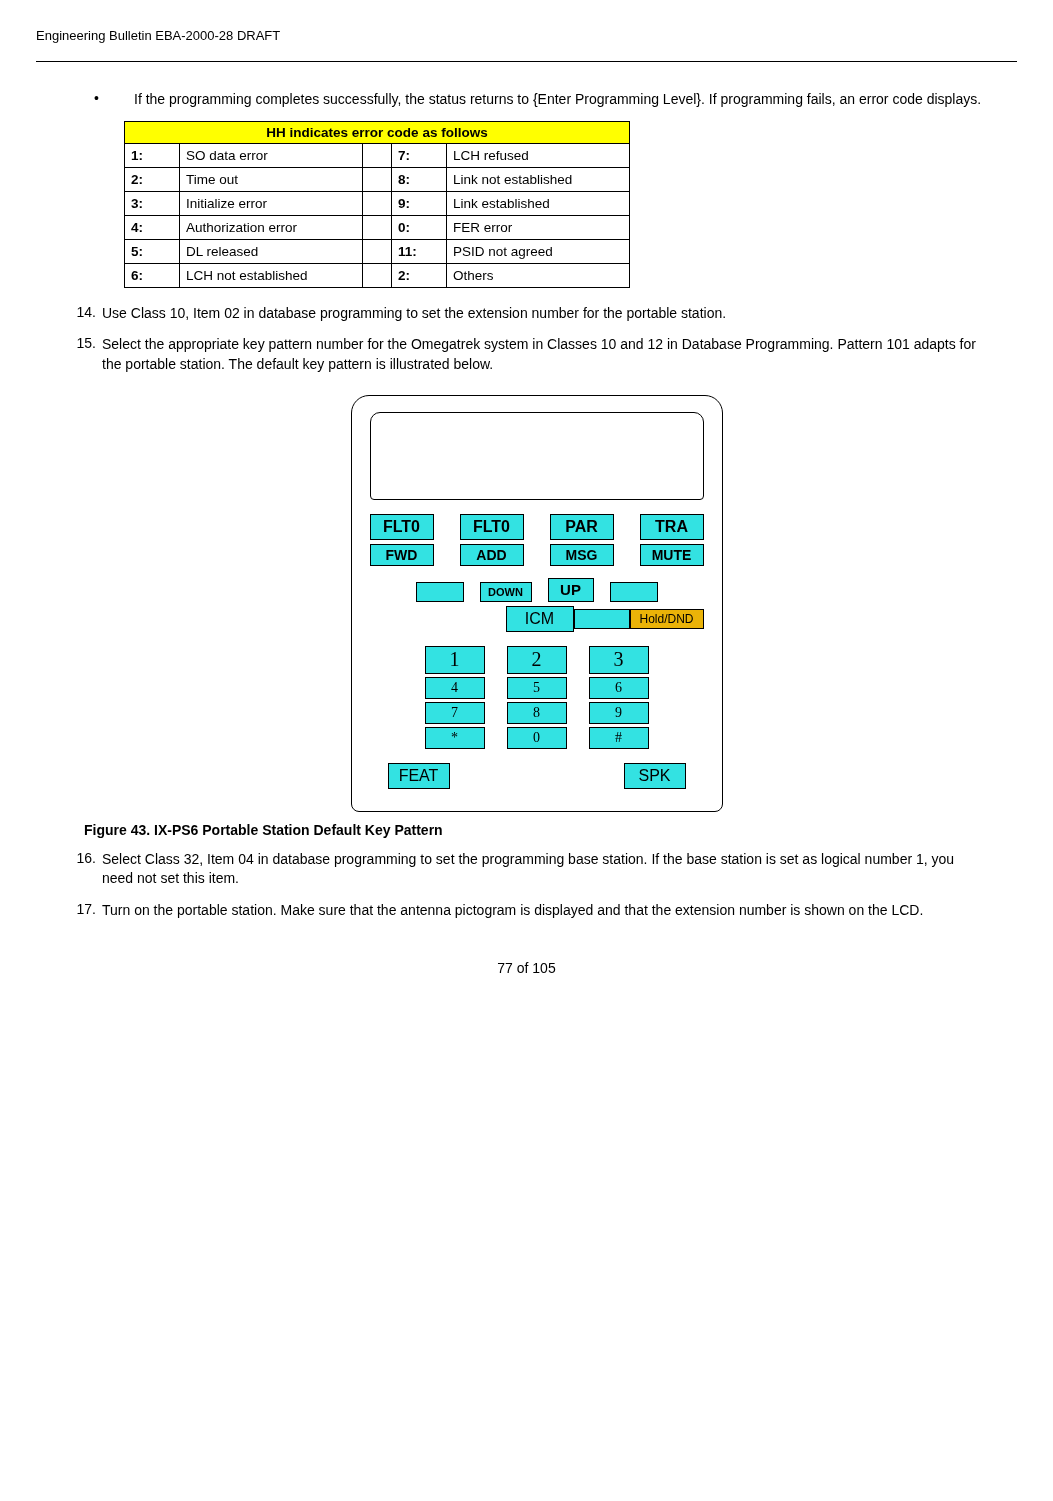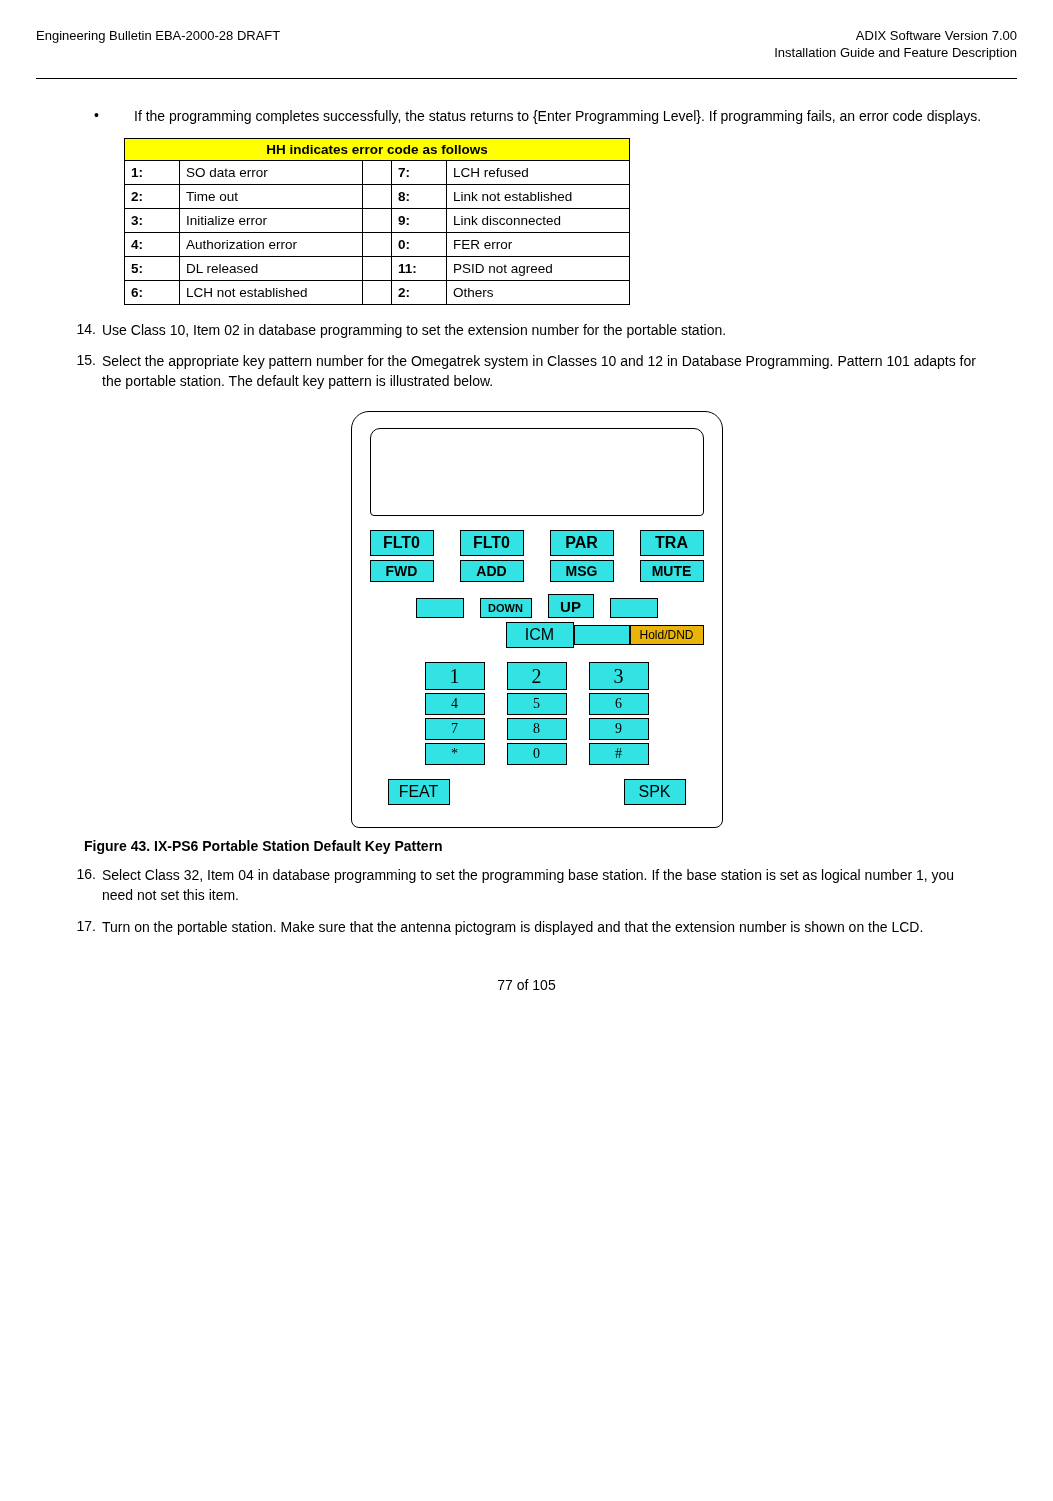--- a/index.html
+++ b/index.html
@@ -123,24 +123,20 @@
     display:flex;align-items:center;justify-content:center;
   }
   .fig-caption { font-weight:bold; font-size:14px; margin: 10px 0 12px 0; }
   .footer { text-align:center; font-size:14px; margin-top:40px; }
 </style>
 </head>
 <body>
 
 <div class="header">
   <div>Engineering Bulletin EBA-2000-28 DRAFT</div>
-  <div class="header-right">
-    <div>ADIX Software Version 7.00</div>
-    <div>Installation Guide and Feature Description</div>
-  </div>
 </div>
 
 <div class="content">
 
   <div class="bullet-row">
     <div class="bullet-dot">•</div>
     <div class="bullet-text">If the programming completes successfully, the status returns to {Enter Programming Level}. If programming fails, an error code displays.</div>
   </div>
 
   <table class="err">
@@ -160,21 +156,21 @@
       <td class="desc">Time out</td>
       <td class="spacer"></td>
       <td class="code">8:</td>
       <td class="desc">Link not established</td>
     </tr>
     <tr>
       <td class="code">3:</td>
       <td class="desc">Initialize error</td>
       <td class="spacer"></td>
       <td class="code">9:</td>
-      <td class="desc">Link disconnected</td>
+      <td class="desc">Link established</td>
     </tr>
     <tr>
       <td class="code">4:</td>
       <td class="desc">Authorization error</td>
       <td class="spacer"></td>
       <td class="code">0:</td>
       <td class="desc">FER error</td>
     </tr>
     <tr>
       <td class="code">5:</td>

